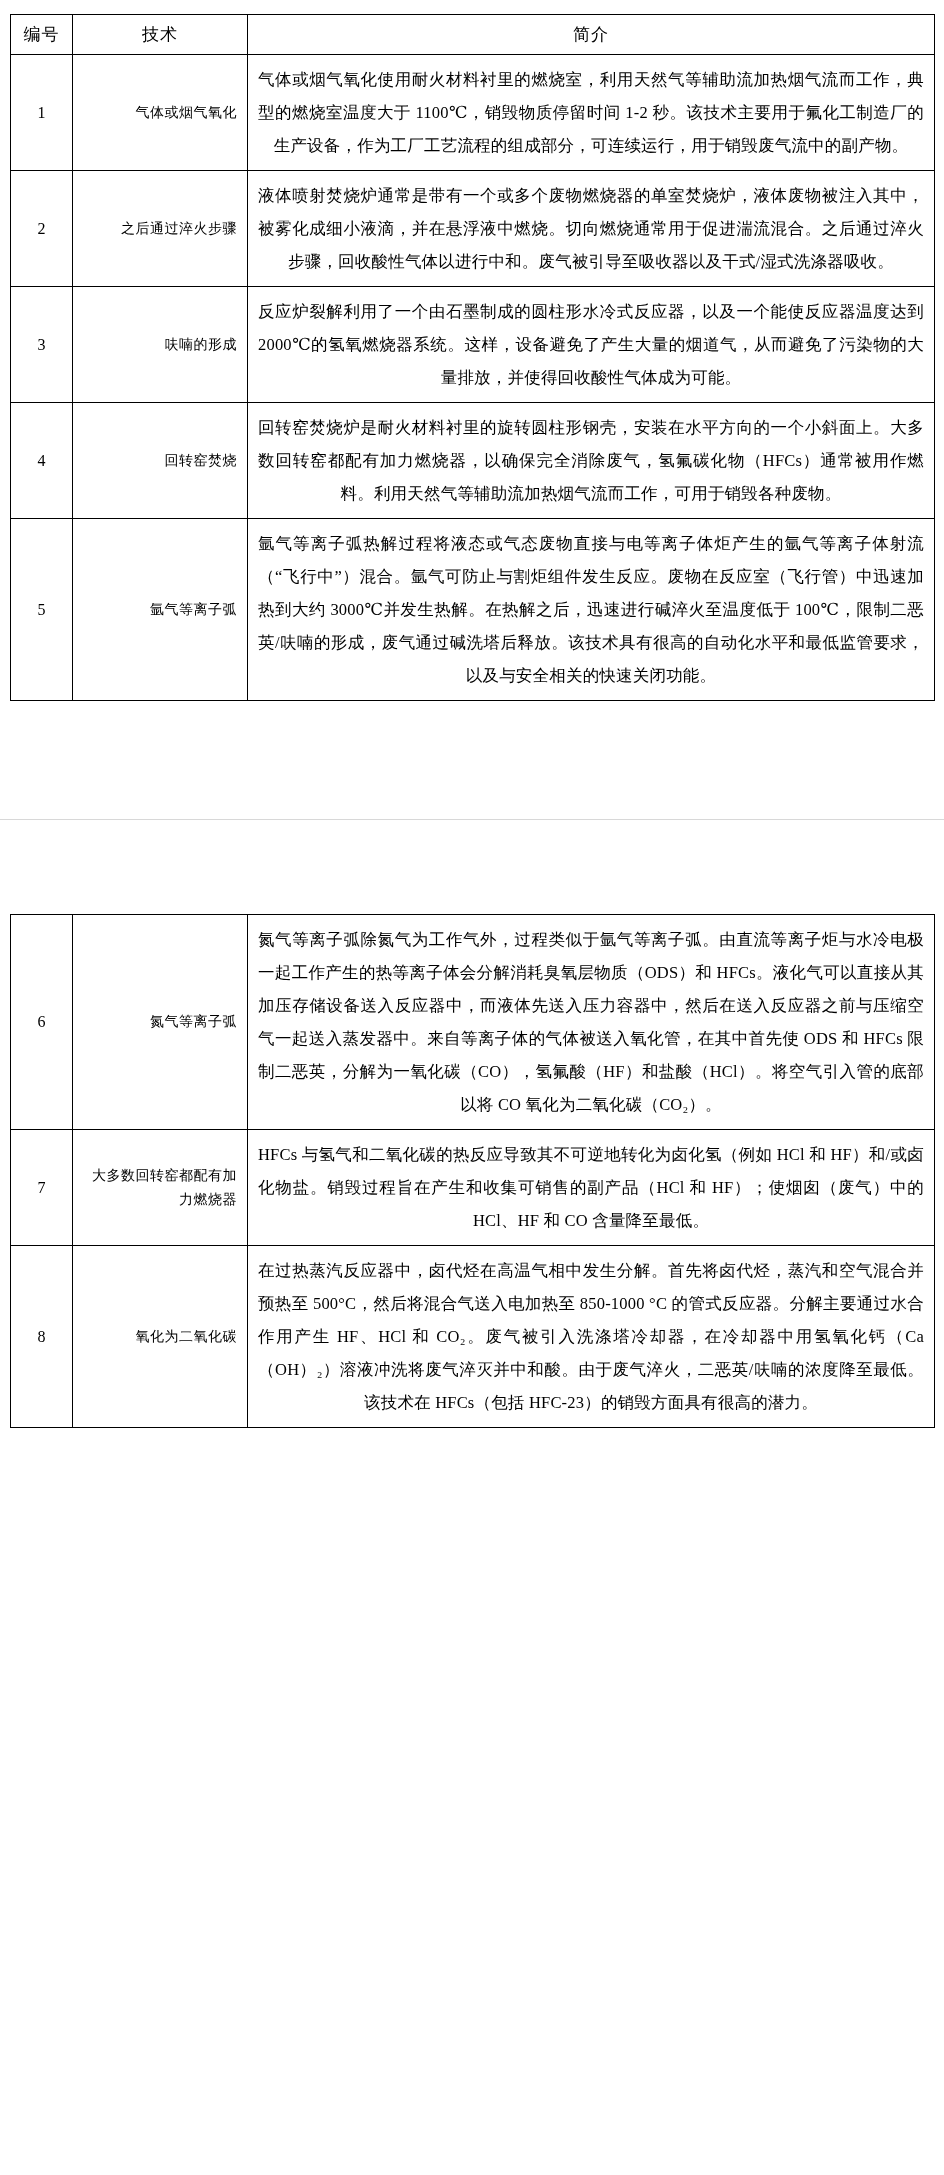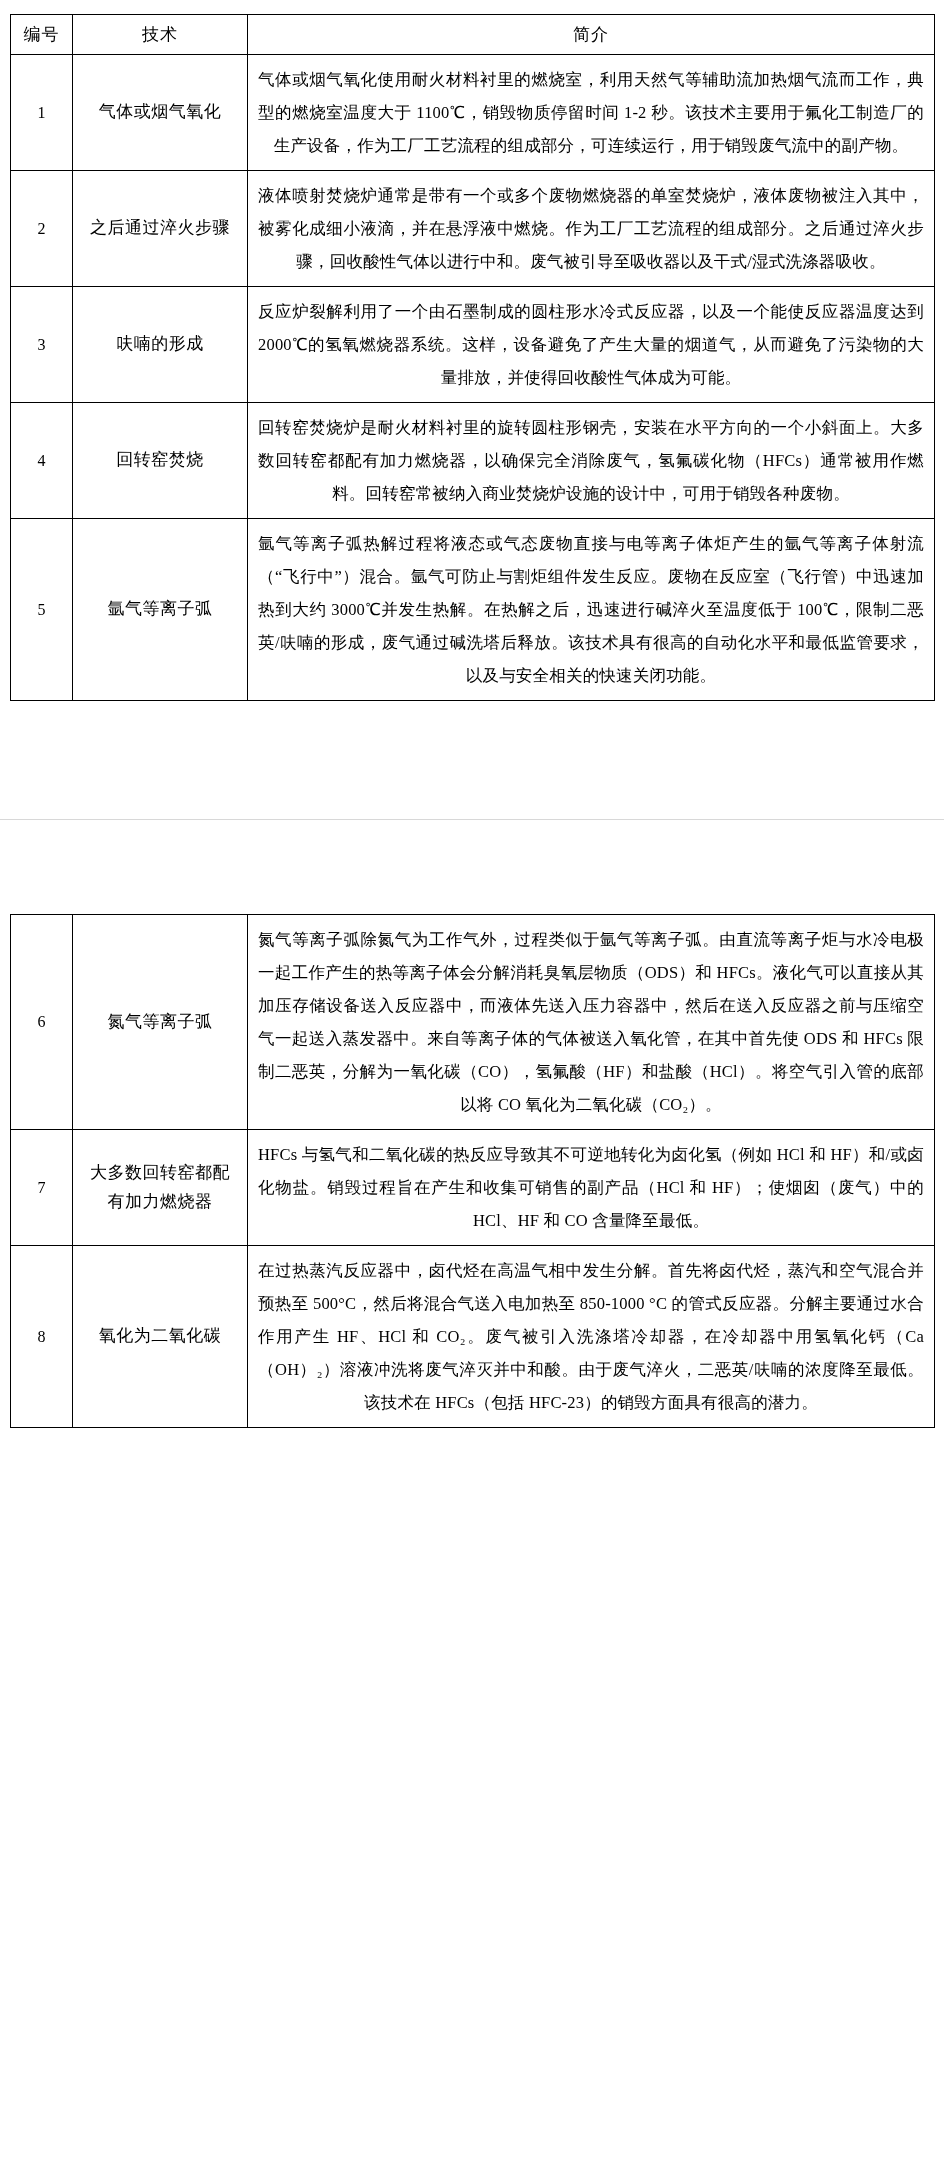--- a/index.html
+++ b/index.html
@@ -39,33 +39,32 @@
     text-align: center;
     font-size: 17px;
     padding: 9px 6px;
     letter-spacing: 1px;
   }
   td.cell-no {
     text-align: center;
     font-size: 16px;
   }
   td.cell-tech {
-    text-align: center;
-    font-size: 17px;
+    text-align: right;
+    font-size: 14px;
     letter-spacing: 0.5px;
     line-height: 1.7;
   }
   td.cell-desc {
     text-align: justify;
     text-align-last: center;
     font-size: 16.5px;
     line-height: 2.0;
     letter-spacing: 0.2px;
     padding: 10px 14px 12px 14px;
-    font-family: Liberation Serif, serif;
   }
   .gap {
     height: 118px;
   }
   .page-divider {
     height: 1px;
     background: #d8d8d8;
     width: 944px;
     margin: 0;
   }
@@ -100,31 +99,31 @@
       </thead>
       <tbody>
         <tr>
           <td class="cell-no">1</td>
           <td class="cell-tech">气体或烟气氧化</td>
           <td class="cell-desc">气体或烟气氧化使用耐火材料衬里的燃烧室，利用天然气等辅助流加热烟气流而工作，典型的燃烧室温度大于 1100℃，销毁物质停留时间 1-2 秒。该技术主要用于氟化工制造厂的生产设备，作为工厂工艺流程的组成部分，可连续运行，用于销毁废气流中的副产物。</td>
         </tr>
         <tr>
           <td class="cell-no">2</td>
           <td class="cell-tech">之后通过淬火步骤</td>
-          <td class="cell-desc">液体喷射焚烧炉通常是带有一个或多个废物燃烧器的单室焚烧炉，液体废物被注入其中，被雾化成细小液滴，并在悬浮液中燃烧。作为工厂工艺流程的组成部分。之后通过淬火步骤，回收酸性气体以进行中和。废气被引导至吸收器以及干式/湿式洗涤器吸收。</td>
+          <td class="cell-desc">液体喷射焚烧炉通常是带有一个或多个废物燃烧器的单室焚烧炉，液体废物被注入其中，被雾化成细小液滴，并在悬浮液中燃烧。切向燃烧通常用于促进湍流混合。之后通过淬火步骤，回收酸性气体以进行中和。废气被引导至吸收器以及干式/湿式洗涤器吸收。</td>
         </tr>
         <tr>
           <td class="cell-no">3</td>
           <td class="cell-tech">呋喃的形成</td>
           <td class="cell-desc">反应炉裂解利用了一个由石墨制成的圆柱形水冷式反应器，以及一个能使反应器温度达到 2000℃的氢氧燃烧器系统。这样，设备避免了产生大量的烟道气，从而避免了污染物的大量排放，并使得回收酸性气体成为可能。</td>
         </tr>
         <tr>
           <td class="cell-no">4</td>
           <td class="cell-tech">回转窑焚烧</td>
-          <td class="cell-desc">回转窑焚烧炉是耐火材料衬里的旋转圆柱形钢壳，安装在水平方向的一个小斜面上。大多数回转窑都配有加力燃烧器，以确保完全消除废气，氢氟碳化物（HFCs）通常被用作燃料。回转窑常被纳入商业焚烧炉设施的设计中，可用于销毁各种废物。</td>
+          <td class="cell-desc">回转窑焚烧炉是耐火材料衬里的旋转圆柱形钢壳，安装在水平方向的一个小斜面上。大多数回转窑都配有加力燃烧器，以确保完全消除废气，氢氟碳化物（HFCs）通常被用作燃料。利用天然气等辅助流加热烟气流而工作，可用于销毁各种废物。</td>
         </tr>
         <tr>
           <td class="cell-no">5</td>
           <td class="cell-tech">氩气等离子弧</td>
           <td class="cell-desc">氩气等离子弧热解过程将液态或气态废物直接与电等离子体炬产生的氩气等离子体射流（“飞行中”）混合。氩气可防止与割炬组件发生反应。废物在反应室（飞行管）中迅速加热到大约 3000℃并发生热解。在热解之后，迅速进行碱淬火至温度低于 100℃，限制二恶英/呋喃的形成，废气通过碱洗塔后释放。该技术具有很高的自动化水平和最低监管要求，以及与安全相关的快速关闭功能。</td>
         </tr>
       </tbody>
     </table>
   </div>
 

